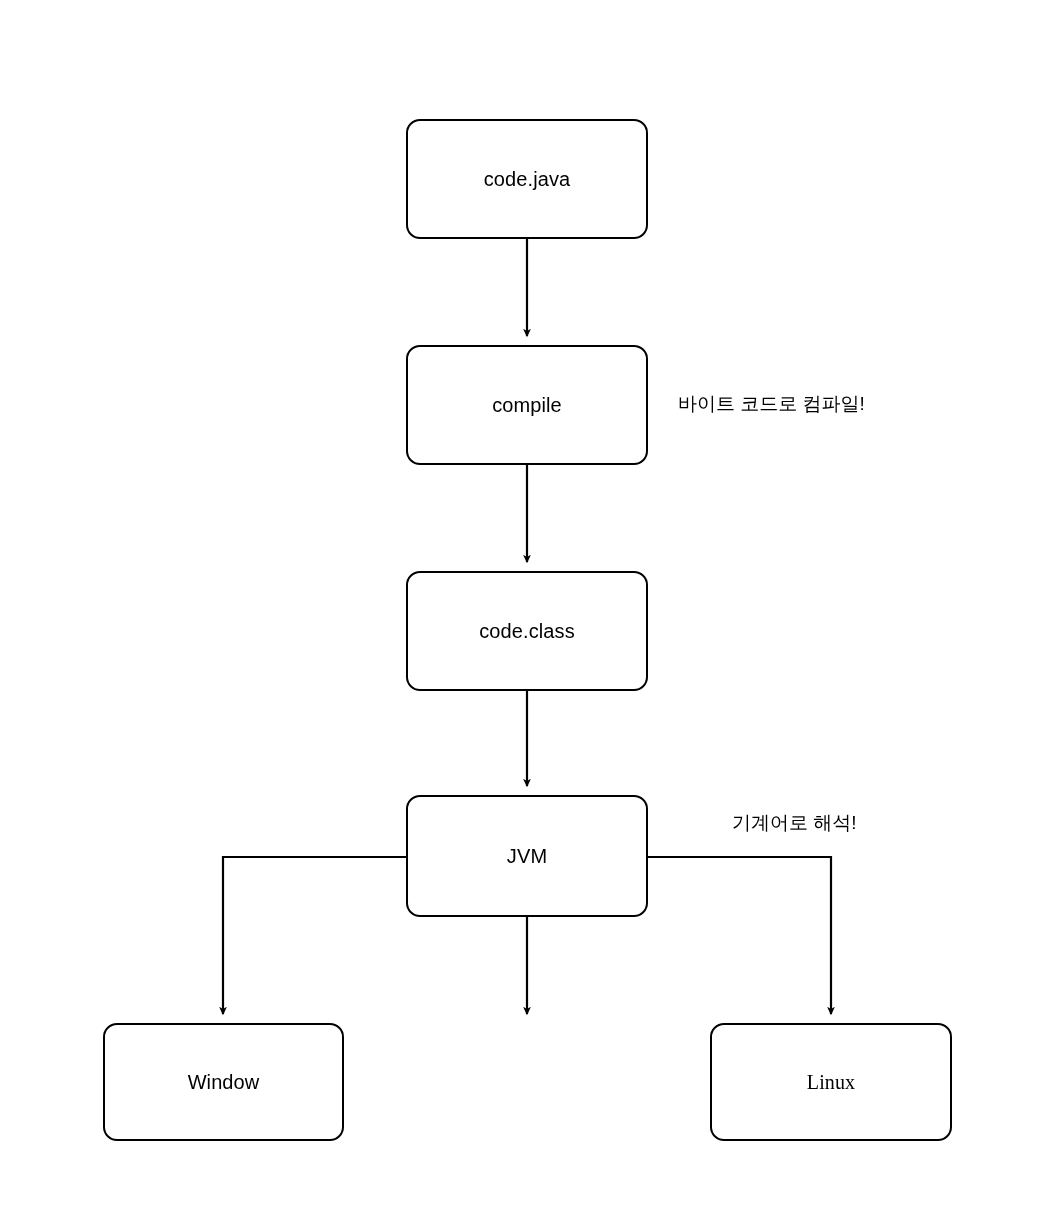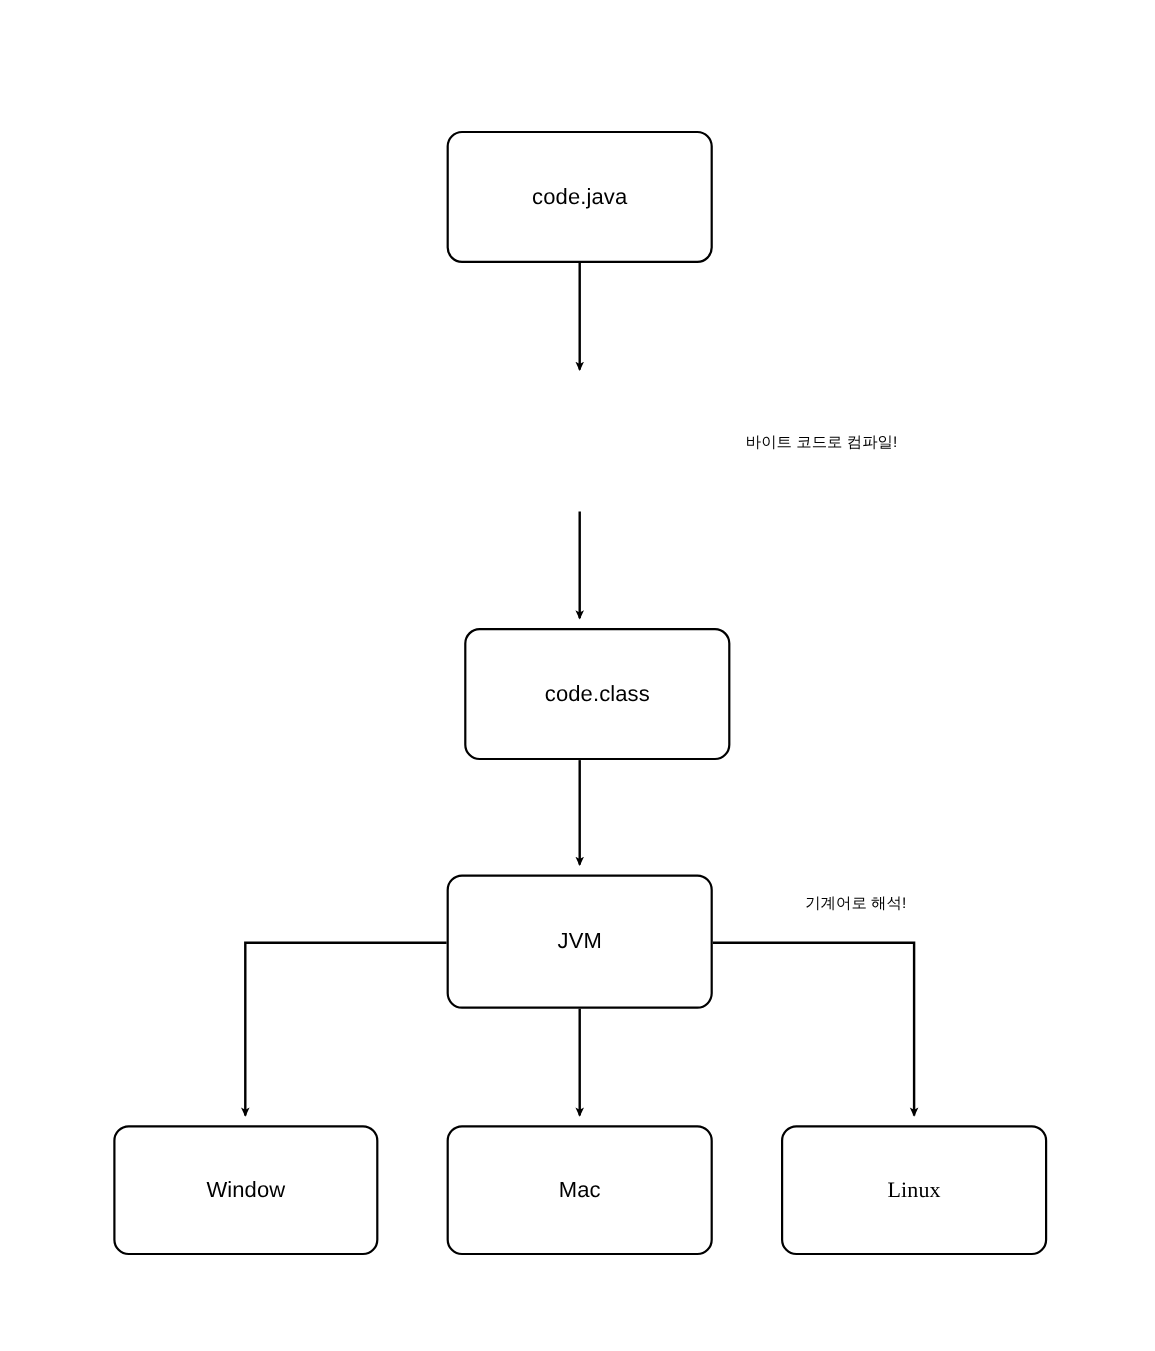--- a/index.html
+++ b/index.html
@@ -45,30 +45,30 @@
   .node-label {
     font-size: 20px;
     line-height: 1;
     color: #000000;
     letter-spacing: 0.1px;
     white-space: nowrap;
   }
 
   .annotation {
     position: absolute;
-    font-size: 14px;
+    font-size: 19px;
     line-height: 1;
     color: #000000;
     white-space: nowrap;
   }
 
   
   #node-source   { left: 406px; top: 119px;  width: 242px; height: 120px; }
   #node-compile  { left: 406px; top: 345px;  width: 242px; height: 120px; }
-  #node-class    { left: 406px; top: 571px;  width: 242px; height: 120px; margin-left: 16px; }
+  #node-class    { left: 406px; top: 571px;  width: 242px; height: 120px; }
   #node-jvm      { left: 406px; top: 795px;  width: 242px; height: 122px; }
   #node-window   { left: 103px; top: 1023px; width: 241px; height: 118px; text-align: center; }
   #node-mac      { left: 406px; top: 1023px; width: 242px; height: 118px; }
   #node-linux    { left: 710px; top: 1023px; width: 242px; height: 118px; font-family: Liberation Serif, serif; }
 
   
   #ann-compile   { left: 678px; top: 394px; }
   #ann-interpret { left: 694px; top: 813px; margin-left: 38px; }
 </style>
 </head>
@@ -93,36 +93,36 @@
 
     <path d="M527,917 L527,1014" stroke="#000000" stroke-width="2.2" fill="none" marker-end="url(#arrowhead)"></path>
 
     <path d="M648,857 L831,857 L831,1014" stroke="#000000" stroke-width="2.2" fill="none" marker-end="url(#arrowhead)"></path>
   </svg>
 
   <div class="node" id="node-source">
     <span class="node-label">code.java</span>
   </div>
 
+  <div class="node" id="node-compile">
+    <span class="node-label">compile</span>
+  </div>
 
   <div class="node" id="node-class">
     <span class="node-label">code.class</span>
   </div>
 
   <div class="node" id="node-jvm">
     <span class="node-label">JVM</span>
   </div>
 
   <div class="node" id="node-window">
     <span class="node-label">Window</span>
   </div>
 
-  <div class="node" id="node-mac">
-    <span class="node-label">Mac</span>
-  </div>
 
   <div class="node" id="node-linux">
     <span class="node-label">Linux</span>
   </div>
 
   <div class="annotation" id="ann-compile">바이트 코드로 컴파일!</div>
 
   <div class="annotation" id="ann-interpret">기계어로 해석!</div>
 
 </div>

